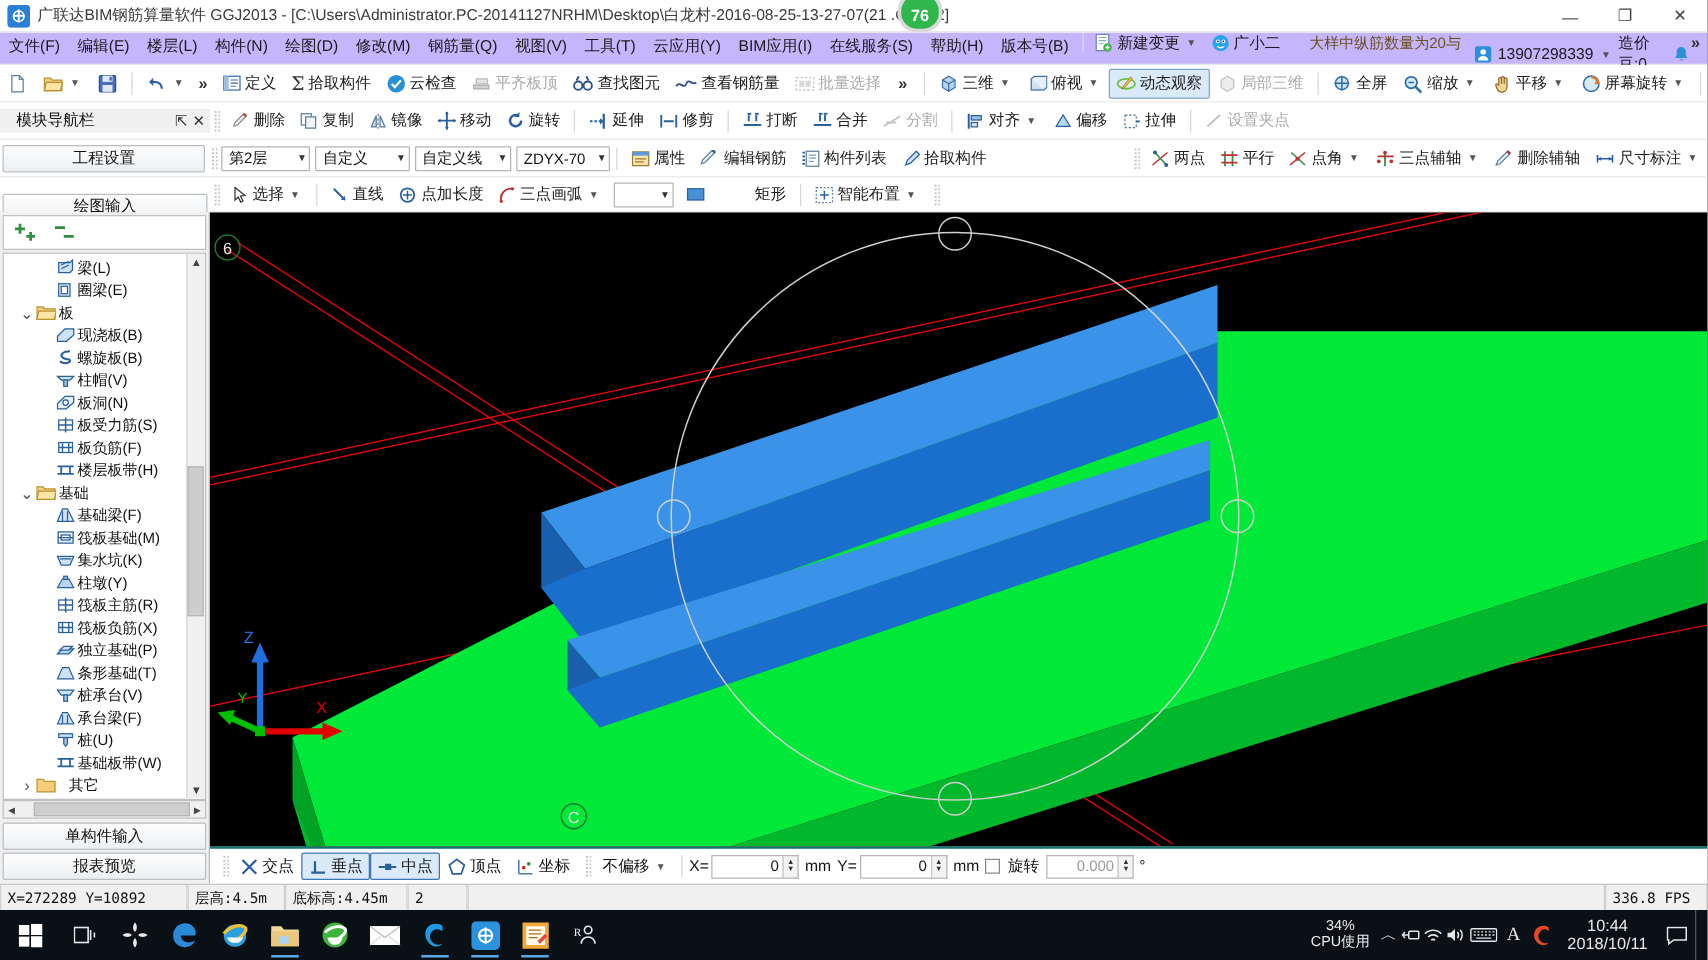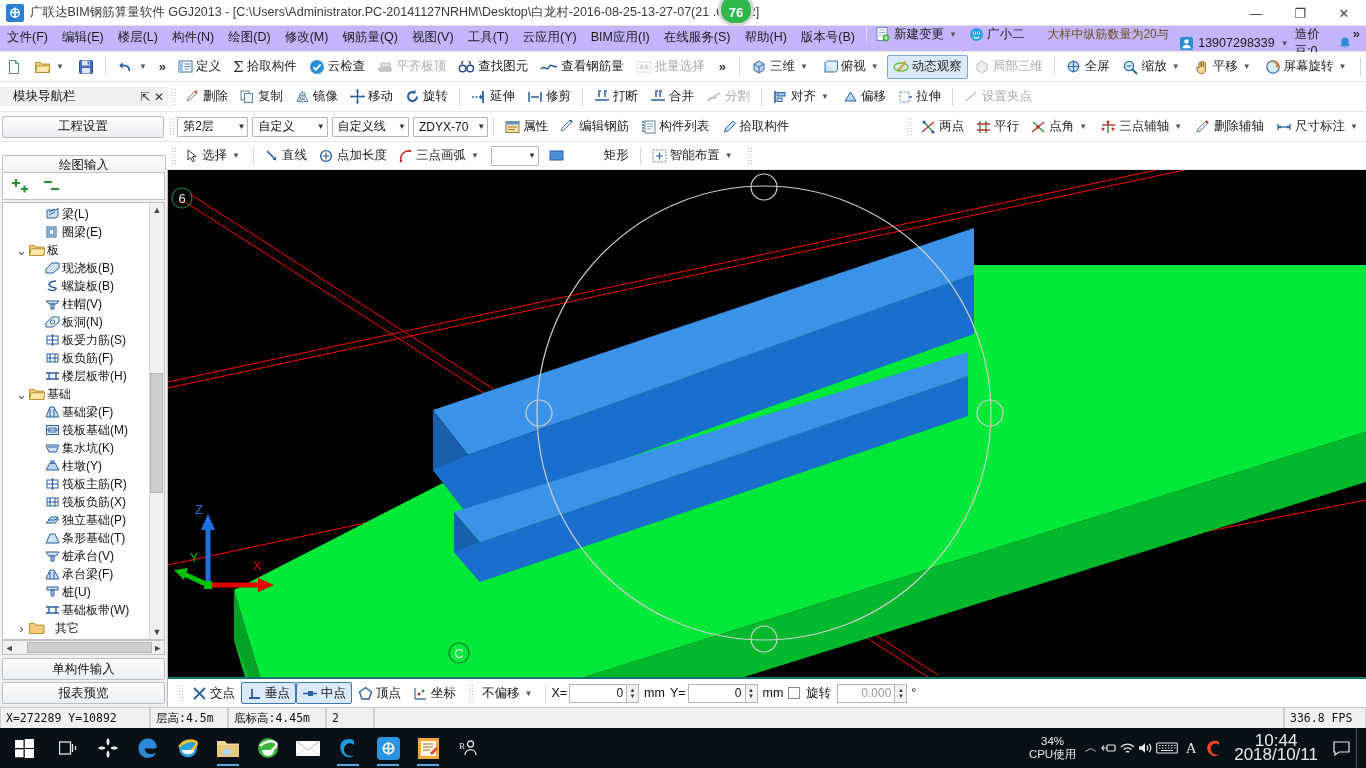--- a/index.html
+++ b/index.html
@@ -142,21 +142,21 @@
   .taskbar { height:40px; background:#0a1116; display:flex; align-items:center; flex:none; position:relative; }
   .startbtn { width:48px; height:40px; display:flex; align-items:center; justify-content:center; }
   .searchbox { width:290px; height:30px; background:#efefef; display:flex; align-items:center;
     padding:0 8px; gap:8px; color:#4a4a4a; font-size:12px; }
   .searchbox .circ { width:15px; height:15px; border:2px solid #333; border-radius:50%; flex:none; }
   .tb-ico { width:40px; height:40px; display:flex; align-items:center; justify-content:center; position:relative; }
   .tb-ico.open:after { content:""; position:absolute; bottom:2px; left:9px; width:22px; height:2px; background:#5aa9e6; }
   .tray { margin-left:auto; display:flex; align-items:center; height:40px; color:#e9e9e9; font-size:11.5px; }
   .tray .cpu { text-align:center; line-height:13px; padding:0 6px; }
   .tray .t { width:18px; height:40px; display:flex; align-items:center; justify-content:center; font-size:13px; }
-  .clock { text-align:center; line-height:14px; padding:0 8px; font-size:17px; }
+  .clock { text-align:center; line-height:14px; padding:0 8px; font-size:13px; }
   .showdesk { width:10px; height:40px; border-left:1px solid #555; }
 </style>
 </head>
 <body>
 
 <div class="app">
 
   <div class="titlebar">
     <div class="title-icon">
       <svg width="18" height="18" viewBox="0 0 18 18">

